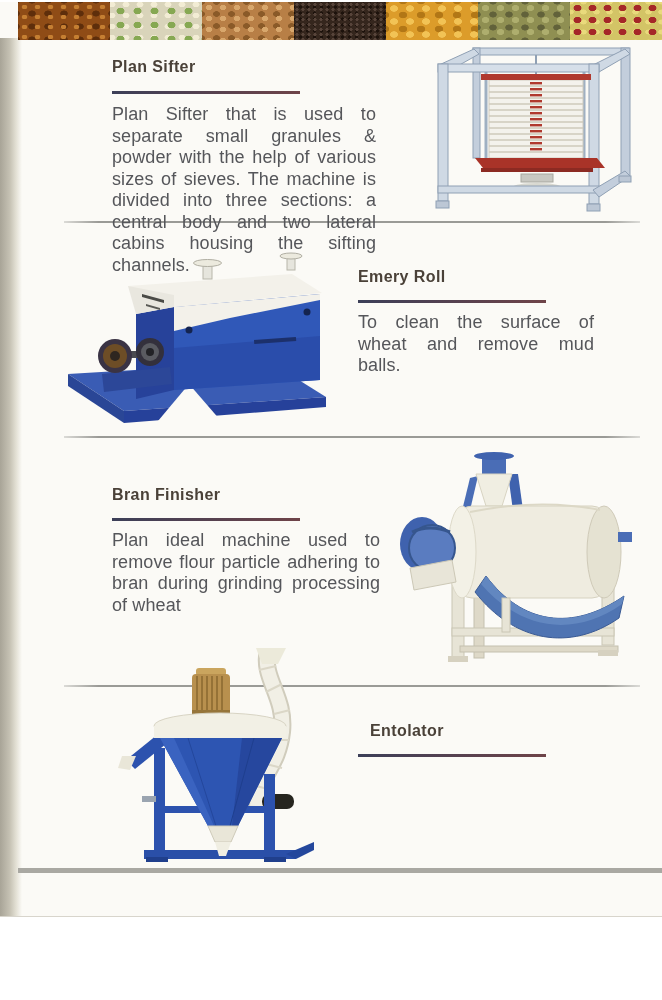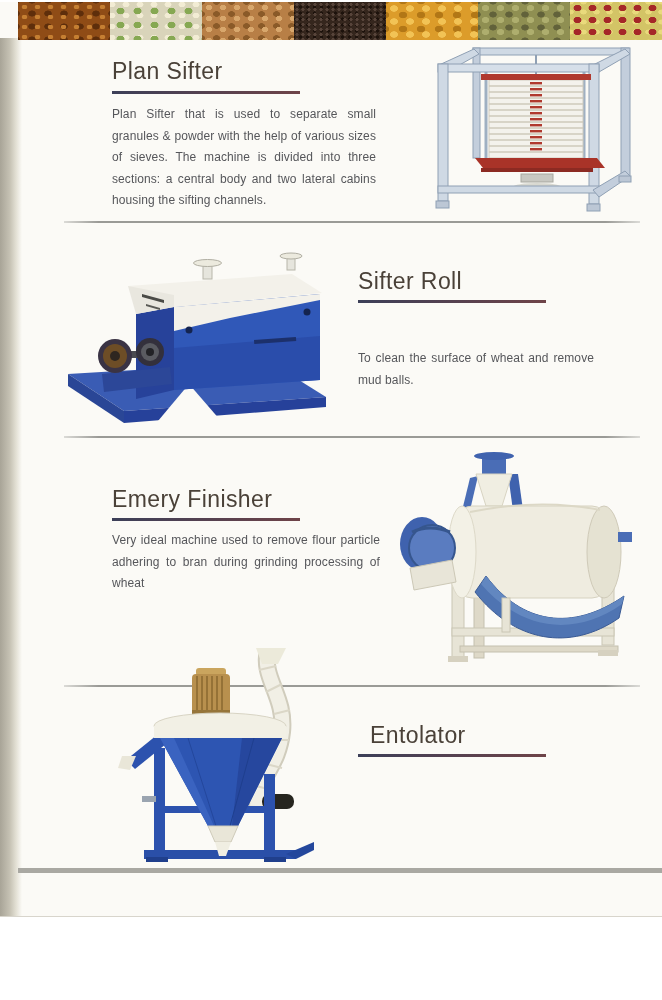--- a/index.html
+++ b/index.html
@@ -35,27 +35,27 @@
     background-image:radial-gradient(#f2c355 32%,rgba(0,0,0,0) 38%),radial-gradient(#b27716 30%,rgba(0,0,0,0) 36%);
     background-size:16px 13px,18px 14px;background-position:0 0,8px 6px;}
   .tile-olives{background-color:#8f8f52;
     background-image:radial-gradient(#aeae6e 32%,rgba(0,0,0,0) 38%),radial-gradient(#62623a 30%,rgba(0,0,0,0) 36%);
     background-size:15px 12px,16px 13px;background-position:0 0,7px 6px;}
   .tile-berries{background-color:#d3c466;
     background-image:radial-gradient(#a52728 34%,rgba(0,0,0,0) 40%),radial-gradient(#e9da7c 32%,rgba(0,0,0,0) 38%);
     background-size:15px 12px,13px 10px;background-position:0 0,7px 5px;}
 
   
-  .sec-title{position:absolute;font-size:23px;font-weight:400;color:#4a4138;letter-spacing:.4px;}
+  .sec-title{position:absolute;font-size:16px;font-weight:700;color:#4a4138;letter-spacing:.4px;}
   .sec-underline{position:absolute;width:188px;height:3px;
     background:linear-gradient(90deg,#3c3f58,#6e4348);}
-  .sec-desc{position:absolute;font-size:12px;line-height:21.5px;color:#55565a;
+  .sec-desc{position:absolute;font-size:18px;line-height:21.5px;color:#55565a;
     text-align:justify;letter-spacing:.1px;}
   .t1{left:112px;top:58px;}  .u1{left:112px;top:91px;}  .d1{left:112px;top:104px;width:264px;}
-  .t2{left:358px;top:268px;} .u2{left:358px;top:300px;} .d2{left:358px;top:312px;width:236px;margin-top:36px;}
+  .t2{left:358px;top:268px;} .u2{left:358px;top:300px;} .d2{left:358px;top:312px;width:236px;}
   .t3{left:112px;top:486px;} .u3{left:112px;top:518px;} .d3{left:112px;top:530px;width:268px;}
   .t4{left:358px;top:722px;margin-left:12px;} .u4{left:358px;top:754px;} .d4{left:358px;top:766px;width:272px;}
 
   .divider{position:absolute;left:64px;width:576px;height:2px;
     background:linear-gradient(90deg,rgba(160,160,156,.35),#9a9a96 6%,#9a9a96 94%,rgba(160,160,156,.35));}
   .div-1{top:221px;} .div-2{top:436px;} .div-3{top:685px;}
 
   .machine{position:absolute;}
   .m-plan{left:433px;top:38px;}
   .m-emery{left:58px;top:234px;}
@@ -141,21 +141,21 @@
     <rect x="88" y="136" width="32" height="8" fill="#c8c8c2" stroke="#a8a8a0" stroke-width="1"></rect>
     <ellipse cx="104" cy="149" rx="24" ry="4" fill="#d8d8d0"></ellipse>
 
     <rect x="5" y="148" width="161" height="7" fill="#cfd9e4" stroke="#8fa0b4" stroke-width="1"></rect>
     <polygon points="160,152 192,133 197,138 166,159" fill="#c3cedc" stroke="#8fa0b4" stroke-width="1"></polygon>
     <rect x="3" y="163" width="13" height="7" fill="#bcc7d5" stroke="#8fa0b4" stroke-width="1"></rect>
     <rect x="154" y="166" width="13" height="7" fill="#bcc7d5" stroke="#8fa0b4" stroke-width="1"></rect>
     <rect x="186" y="138" width="12" height="6" fill="#bcc7d5" stroke="#8fa0b4" stroke-width="1"></rect>
   </svg>
 
-  <div class="sec-title t2">Sifter Roll</div>
+  <div class="sec-title t2">Emery Roll</div>
   <div class="sec-underline u2"></div>
   <div class="sec-desc d2">To clean the surface of wheat and remove mud balls.</div>
 
   <svg class="machine m-emery" width="292" height="192" viewBox="0 0 292 192">
 
     <polygon points="10,140 212,128 268,163 66,177" fill="#3a5cb4"></polygon>
     <polygon points="10,140 66,177 66,189 10,152" fill="#2a4696"></polygon>
     <polygon points="66,177 268,163 268,173 66,189" fill="#26419a"></polygon>
     <polygon points="100,187 163,187 131,150" fill="#fbfaf6"></polygon>
 
@@ -183,23 +183,23 @@
     <circle cx="92" cy="118" r="4" fill="#222226"></circle>
     <circle cx="57" cy="122" r="17" fill="#3a3344"></circle>
     <circle cx="57" cy="122" r="12" fill="#6d4d26"></circle>
     <circle cx="57" cy="122" r="5" fill="#2e2620"></circle>
 
     <circle cx="131" cy="96" r="3.5" fill="#14244f"></circle>
     <circle cx="249" cy="78" r="3.5" fill="#14244f"></circle>
     <rect x="196" y="106" width="42" height="4" fill="#1c306b" transform="rotate(-4 196 106)"></rect>
   </svg>
 
-  <div class="sec-title t3">Emery Finisher</div>
+  <div class="sec-title t3">Bran Finisher</div>
   <div class="sec-underline u3"></div>
-  <div class="sec-desc d3">Very ideal machine used to remove flour particle adhering to bran during grinding processing of wheat</div>
+  <div class="sec-desc d3">Plan ideal machine used to remove flour particle adhering to bran during grinding processing of wheat</div>
 
   <svg class="machine m-bran" width="260" height="224" viewBox="0 0 260 224">
 
     <rect x="212" y="95" width="12" height="110" fill="#e7e4d6" stroke="#cac6b4" stroke-width="1"></rect>
     <rect x="62" y="118" width="12" height="100" fill="#e7e4d6" stroke="#cac6b4" stroke-width="1"></rect>
     <rect x="84" y="130" width="10" height="88" fill="#ded9c8" stroke="#c4bfae" stroke-width="1"></rect>
     <rect x="62" y="188" width="162" height="8" fill="#e7e4d6" stroke="#cac6b4" stroke-width="1"></rect>
     <rect x="70" y="206" width="158" height="6" fill="#ded9c8" stroke="#c4bfae" stroke-width="1"></rect>
     <rect x="58" y="216" width="20" height="6" fill="#d6d1c0"></rect>
     <rect x="208" y="210" width="20" height="6" fill="#d6d1c0"></rect>

